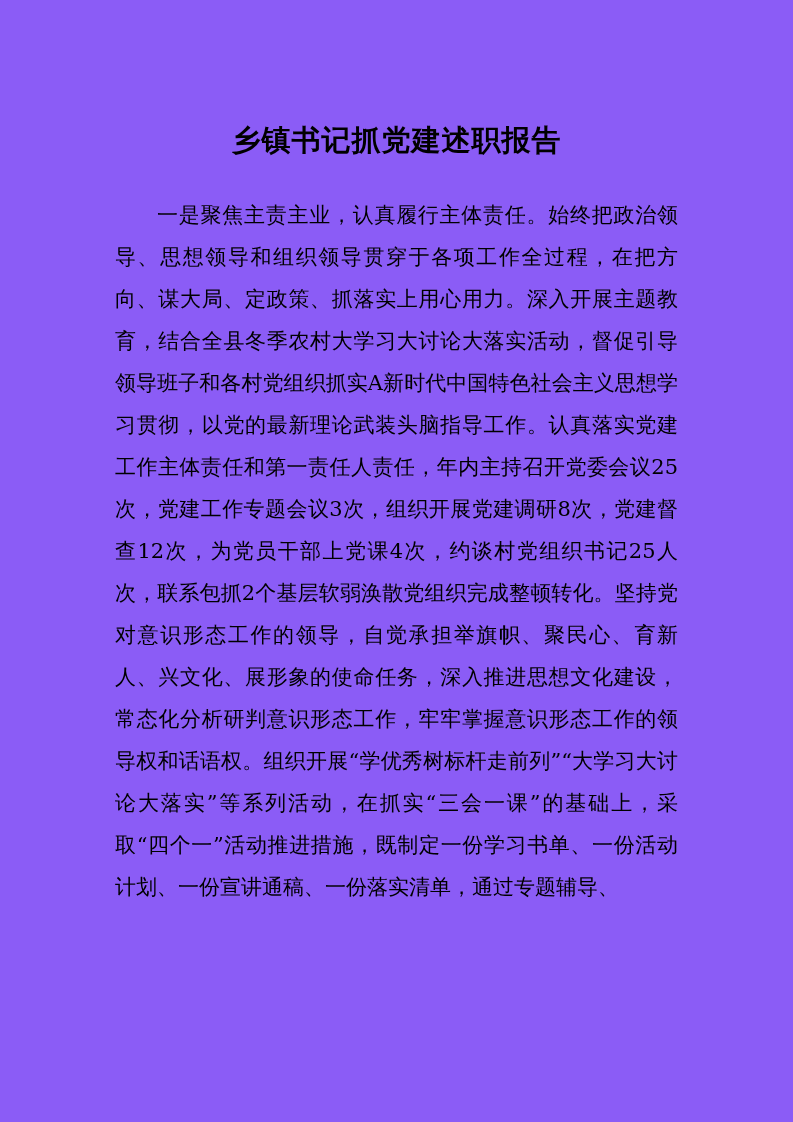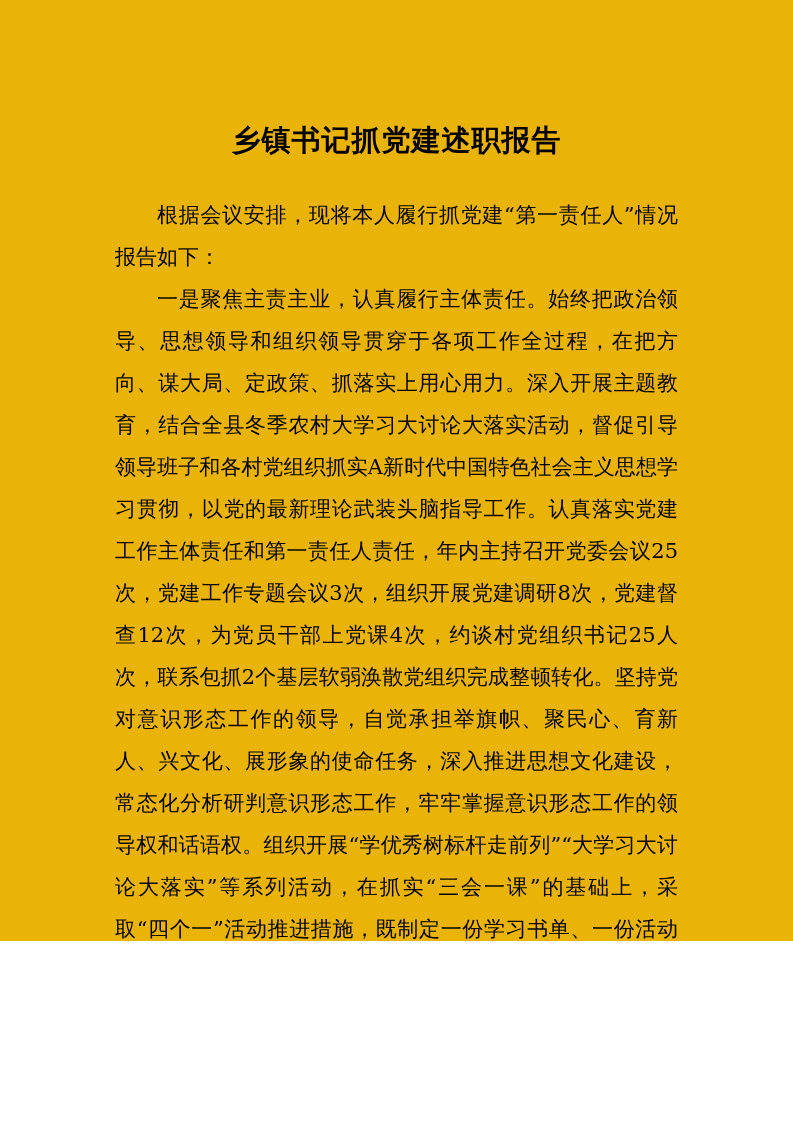--- a/index.html
+++ b/index.html
@@ -8,22 +8,22 @@
     }
     body {
       width: 793px;
       height: 1122px;
       background: #ffffff;
       overflow: hidden;
     }
     .page {
       box-sizing: border-box;
       width: 793px;
-      height: 941px;
-      background: #eab308;
+      height: 1122px;
+      background: #8b5cf6;
       color: #000000;
       padding: 118px 115px 8px 115px;
       overflow: hidden;
     }
     .doc-title {
       margin: 0;
       font-family: "DejaVu Serif", "Liberation Serif", serif;
       font-weight: bold;
       font-size: 29px;
       line-height: 44px;
@@ -43,16 +43,15 @@
       text-indent: 2em;
       word-break: break-all;
     }
   </style>
 </head>
 <body>
 
 <div class="page">
   <h1 class="doc-title">乡镇书记抓党建述职报告</h1>
   <div class="doc-body">
-    <p>根据会议安排，现将本人履行抓党建“第一责任人”情况报告如下：</p>
     <p>一是聚焦主责主业，认真履行主体责任。始终把政治领导、思想领导和组织领导贯穿于各项工作全过程，在把方向、谋大局、定政策、抓落实上用心用力。深入开展主题教育，结合全县冬季农村大学习大讨论大落实活动，督促引导领导班子和各村党组织抓实A新时代中国特色社会主义思想学习贯彻，以党的最新理论武装头脑指导工作。认真落实党建工作主体责任和第一责任人责任，年内主持召开党委会议25次，党建工作专题会议3次，组织开展党建调研8次，党建督查12次，为党员干部上党课4次，约谈村党组织书记25人次，联系包抓2个基层软弱涣散党组织完成整顿转化。坚持党对意识形态工作的领导，自觉承担举旗帜、聚民心、育新人、兴文化、展形象的使命任务，深入推进思想文化建设，常态化分析研判意识形态工作，牢牢掌握意识形态工作的领导权和话语权。组织开展“学优秀树标杆走前列”“大学习大讨论大落实”等系列活动，在抓实“三会一课”的基础上，采取“四个一”活动推进措施，既制定一份学习书单、一份活动计划、一份宣讲通稿、一份落实清单，通过专题辅导、</p>
   </div>
 </div>
 
 </body></html>

